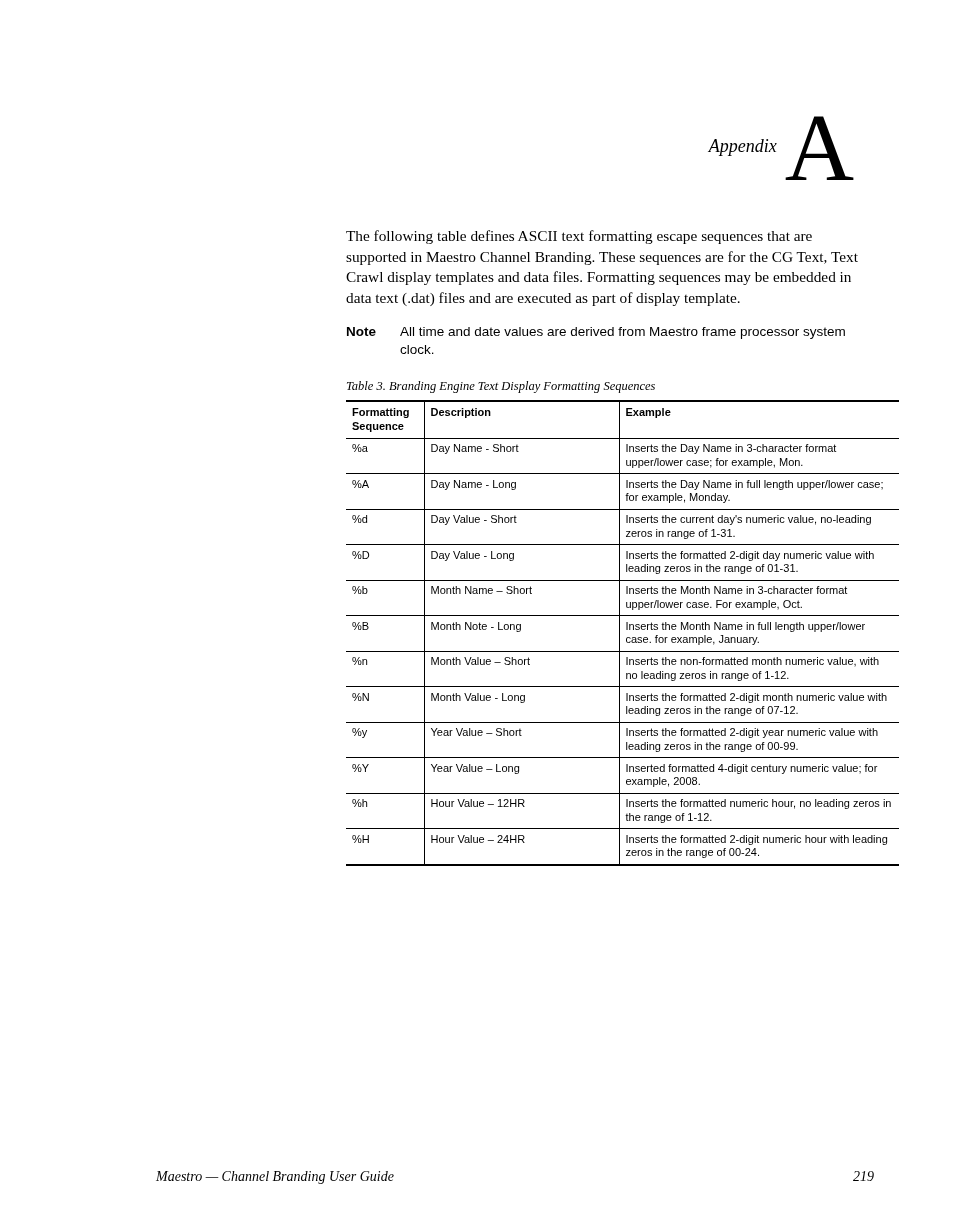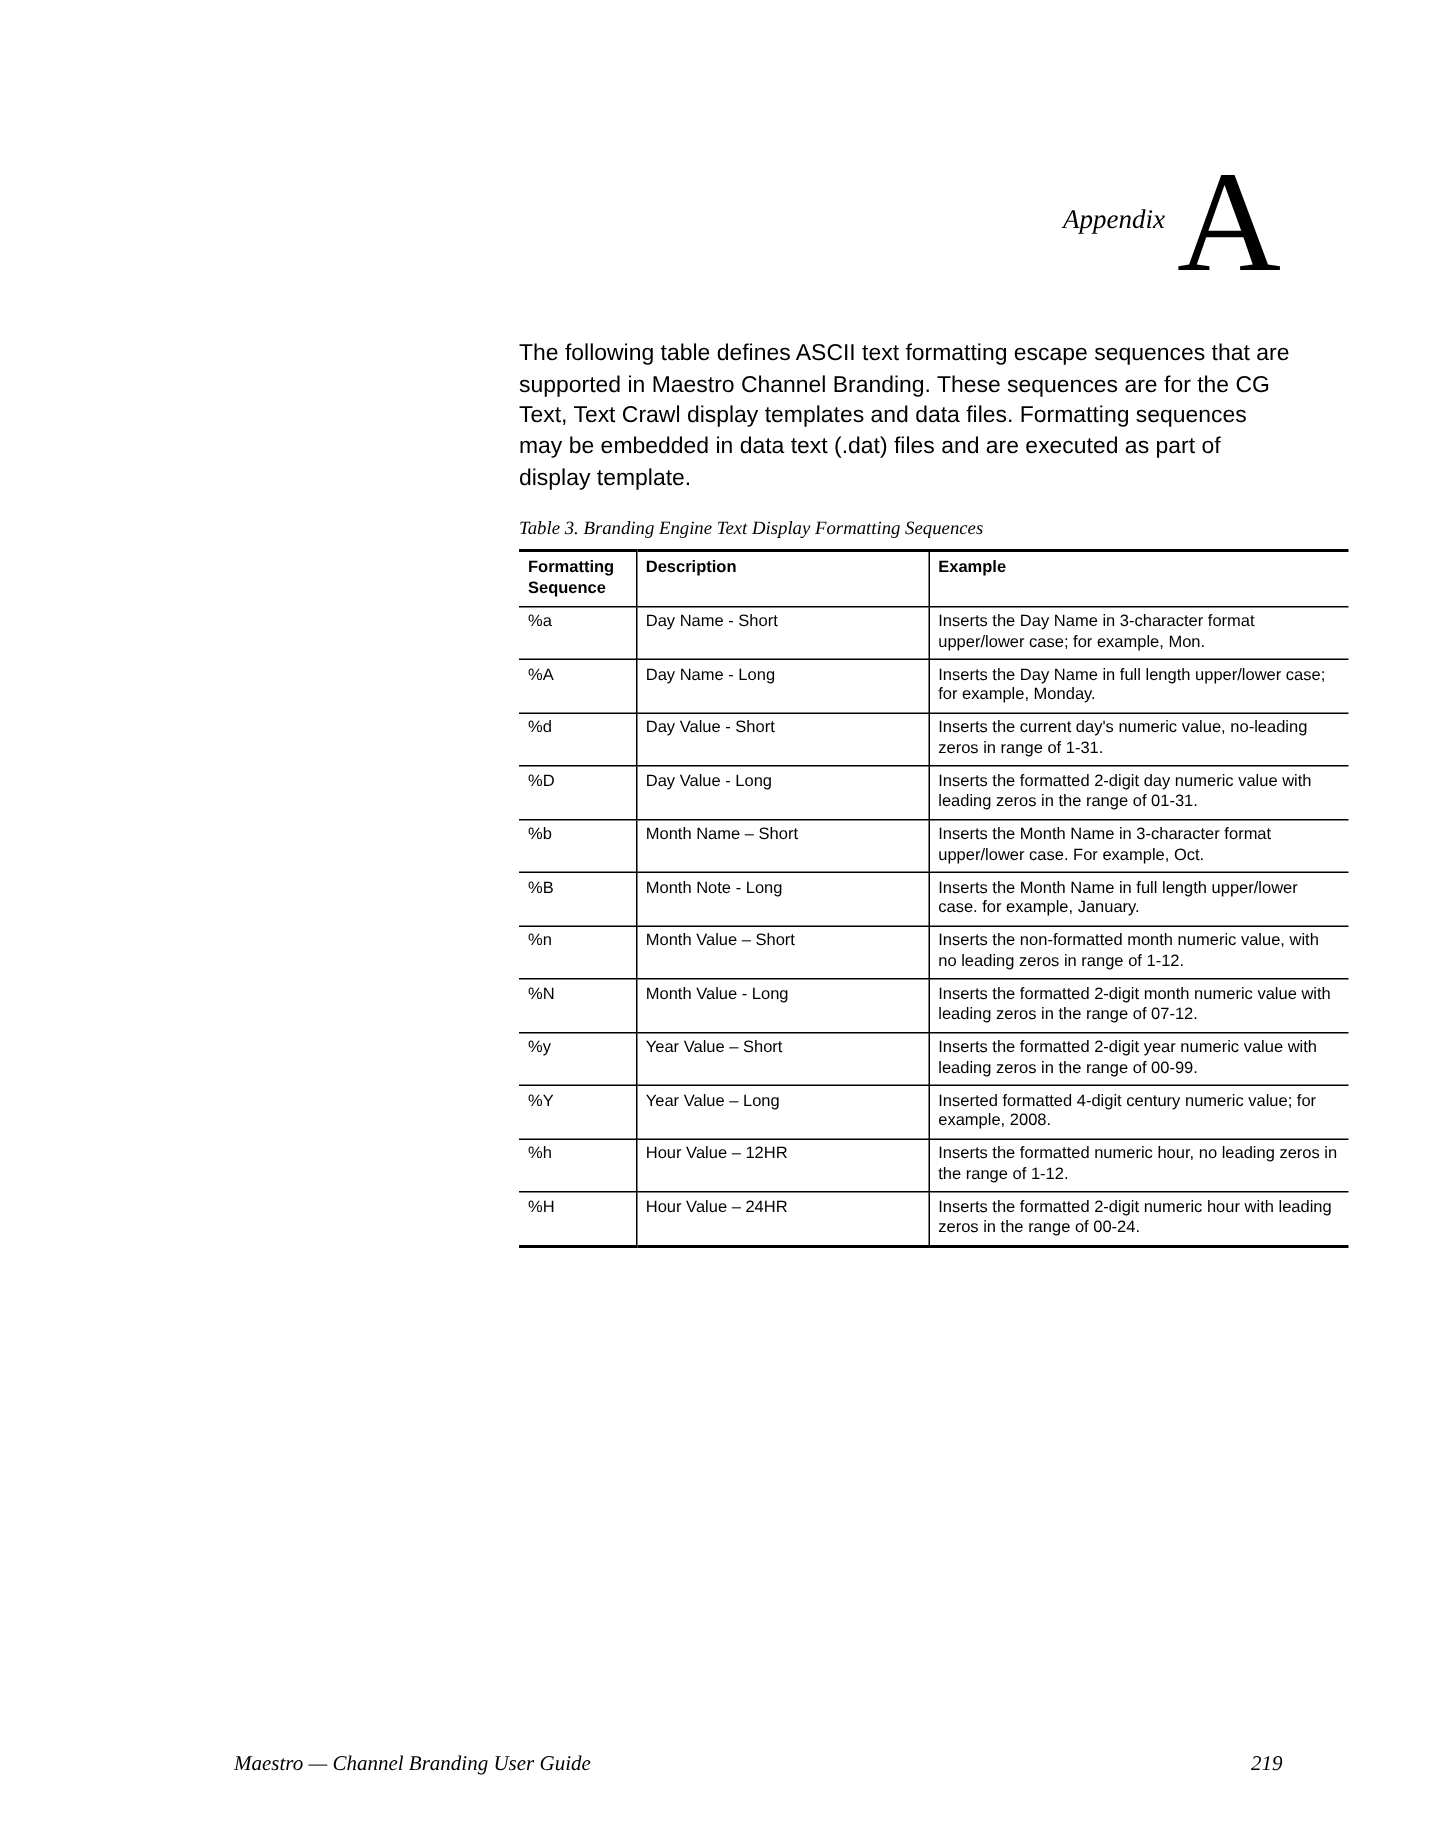--- a/index.html
+++ b/index.html
@@ -41,21 +41,21 @@
   .chapter-title {
     font-family: Georgia, serif;
     font-style: italic;
     font-weight: normal;
     font-size: 44px;
     line-height: 1.15;
     margin: 0 0 36px 0;
   }
   .body-text {
     margin-left: 190px;
-    font-family: Liberation Sans, sans-serif;
+    font-family: Liberation Serif, serif;
     font-size: 15.3px;
     line-height: 1.35;
   }
   .body-text p {
     margin: 0 0 14px 0;
   }
   .note-block {
     margin-left: 190px;
     margin-top: 14px;
     margin-bottom: 20px;
@@ -113,21 +113,21 @@
   table.format-table td:first-child { border-left: none; }
   table.format-table td:last-child { border-right: none; }
   table.format-table tbody tr:last-child td { border-bottom: 2px solid #000; }
   .col-seq { width: 78px; }
   .col-desc { width: 195px; }
   .col-ex { width: 280px; }
   .footer {
     position: absolute;
     bottom: 42px;
     left: 125px;
-    right: 99px;
+    right: 80px;
     font-family: Georgia, serif;
     font-style: italic;
     font-size: 14px;
     display: flex;
     justify-content: space-between;
   }
 </style>
 </head>
 <body>
 
@@ -135,20 +135,24 @@
 
   <div class="appendix-header">
     <span class="appendix-label">Appendix</span><span class="appendix-letter">A</span>
   </div>
 
 
   <div class="body-text">
     <p>The following table defines ASCII text formatting escape sequences that are supported in Maestro Channel Branding. These sequences are for the CG Text, Text Crawl display templates and data files. Formatting sequences may be embedded in data text (.dat) files and are executed as part of display template.</p>
   </div>
 
+  <div class="note-block">
+    <div class="note-label">Note</div>
+    <div class="note-text">All time and date values are derived from Maestro frame processor system clock.</div>
+  </div>
 
   <div class="table-caption">Table 3.  Branding Engine Text Display Formatting Sequences</div>
 
   <table class="format-table">
     <thead>
       <tr>
         <th class="col-seq">Formatting Sequence</th>
         <th class="col-desc">Description</th>
         <th class="col-ex">Example</th>
       </tr>

